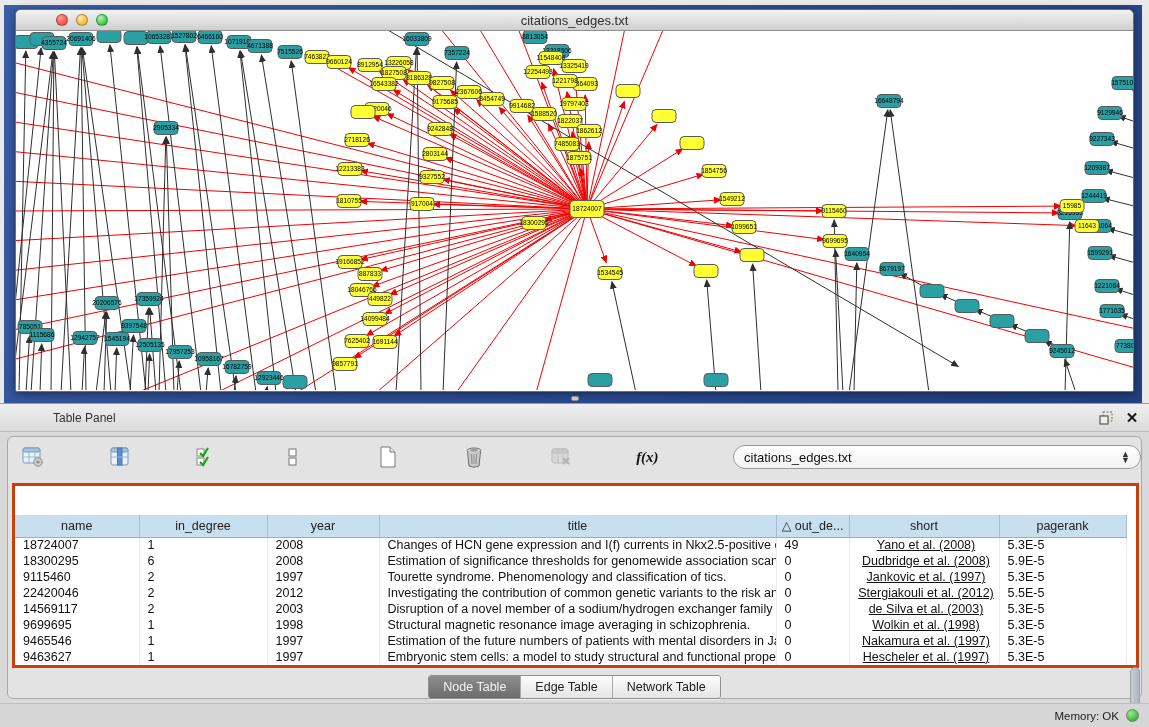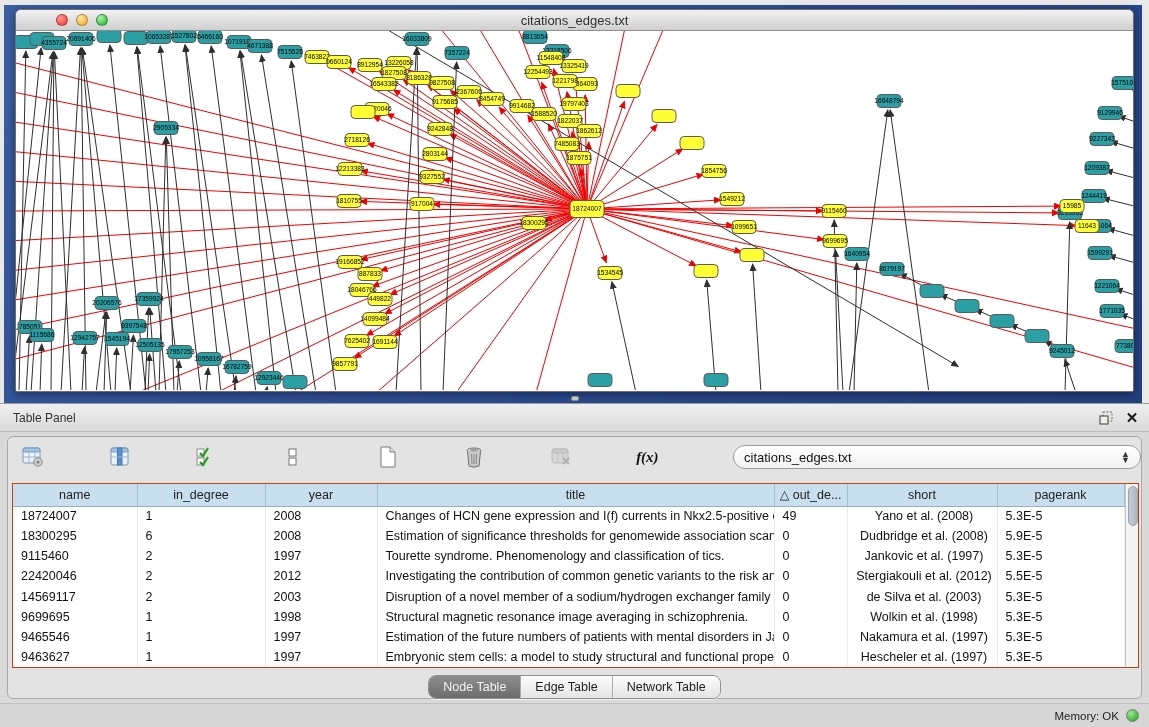--- a/index.html
+++ b/index.html
@@ -20,21 +20,21 @@
   .tl.red   { background: radial-gradient(circle at 35% 30%, #ff9a93, #f4534a 70%); margin-left: 40px; }
   .tl.yel   { background: radial-gradient(circle at 35% 30%, #ffe6a8, #f6b63d 70%); }
   .tl.grn   { background: radial-gradient(circle at 35% 30%, #b7f0b2, #39c648 70%); }
   .win-title { position: absolute; left: 0; right: 0; text-align: center;
     font-size: 13px; color: #2f2f2f; }
   .canvas-wrap { position: relative; width: 1117px; height: 359px; background: #fff; overflow: hidden; }
 
   
   .tp-header { position: absolute; left: 0; top: 403px; width: 1149px; height: 29px;
     background: linear-gradient(#efefef,#dadada); border-top: 1px solid #9a9a9a;
-    border-bottom: 1px solid #bdbdbd; display: flex; align-items: center; }
+    border-bottom: 1px solid #bdbdbd; display: flex; align-items: center; padding-left: 40px; }
   .tp-title { font-size: 12px; color: #333; margin-left: 13px; flex: 1; }
   .tp-btn { width: 18px; height: 18px; display: flex; align-items: center; justify-content: center;
     margin-right: 8px; cursor: default; }
   .tp-close { font-size: 15px; font-weight: bold; color: #1a1a1a; }
 
   .tp-body { position: absolute; left: 0; top: 432px; width: 1149px; height: 271px;
     background: #d9d9d9; }
   .panel-box { position: absolute; left: 7px; top: 4px; width: 1135px; height: 263px;
     background: #e3e3e3; border: 1px solid #a9a9a9; border-radius: 6px; }
 
@@ -42,35 +42,35 @@
   .tool-btn { width: 30px; height: 28px; display: flex; align-items: center; justify-content: center; }
   .fx { font-family: "Liberation Serif", serif; font-style: italic; font-weight: bold;
     font-size: 15px; color: #111; }
   .combo { width: 408px; height: 24px; margin-left: 14px; background: linear-gradient(#ffffff,#f2f2f2);
     border: 1px solid #9b9b9b; border-radius: 12px; display: flex; align-items: center;
     font-size: 13px; color: #111; padding: 0 10px; position: relative; }
   .combo .arrows { position: absolute; right: 10px; font-size: 9px; color: #333; line-height: 7px;
     display: flex; flex-direction: column; align-items: center; }
 
   .table-zone { position: absolute; left: 4px; top: 46px; width: 1127px; height: 185px;
-    background: #fff; border: 1px solid #c2410c; display: flex; }
+    background: #fff; border: 3px solid #c2410c; display: flex; align-items: flex-end; }
   table.grid { border-collapse: collapse; table-layout: fixed; width: 1111px;
     font-size: 12.5px; color: #111; }
   table.grid th { height: 22px; background: #c7dfee; border-right: 1px solid #9fbfd2;
     border-bottom: 1px solid #8fb2c6; font-weight: normal; font-size: 12.5px; color: #222;
     overflow: hidden; white-space: nowrap; }
   table.grid td { height: 16px; padding: 0 4px 0 8px; overflow: hidden; white-space: nowrap;
     border-right: 1px solid #ececec; }
-  td.c-short { text-align: center; }
+  td.c-short { text-align: center; text-decoration: underline; }
   .vscroll { width: 15px; background: #f4f4f4; border-left: 1px solid #c6c6c6; position: relative; }
   .vthumb { position: absolute; left: 2px; top: 2px; width: 10px; height: 40px;
     background: linear-gradient(90deg,#c7cdd6,#aeb6c2); border-radius: 5px; border: 1px solid #9aa2ae; }
 
   .tabs-row { position: absolute; left: 0; right: 0; top: 238px; display: flex; justify-content: center; }
-  .seg { display: inline-flex; border: 1px solid #8f8f8f; border-radius: 8px; overflow: hidden;
+  .seg { display: inline-flex; border: 1px solid #8f8f8f; border-radius: 3px; overflow: hidden;
     box-shadow: 0 1px 0 rgba(255,255,255,.6); }
   .seg button { font-family: "Liberation Sans", sans-serif; font-size: 12.5px; border: none;
     padding: 3px 14px; height: 22px; background: linear-gradient(#fdfdfd,#e4e4e4);
     color: #222; border-left: 1px solid #aaa; }
   .seg button:first-child { border-left: none; }
   .seg button.active { background: linear-gradient(#8d8d8d,#6c6c6c); color: #f2f2f2; }
 
   .statusbar { position: absolute; left: 0; top: 703px; width: 1149px; height: 24px;
     background: #d6d6d6; border-top: 1px solid #bfbfbf; display: flex; align-items: center;
     justify-content: flex-end; }

